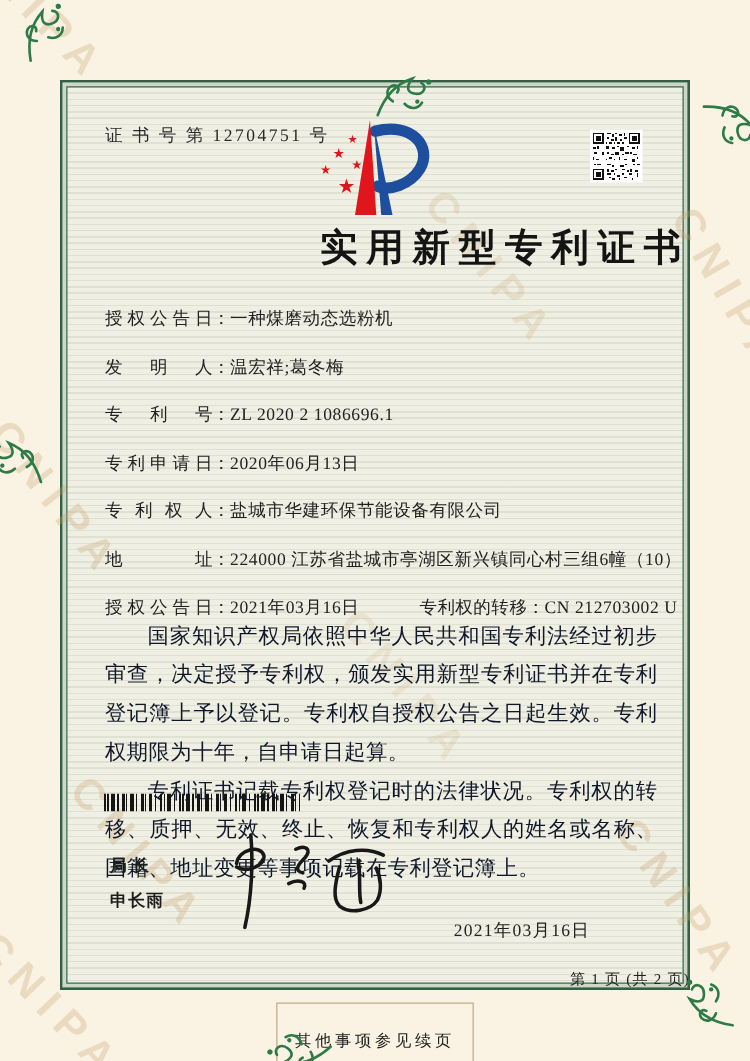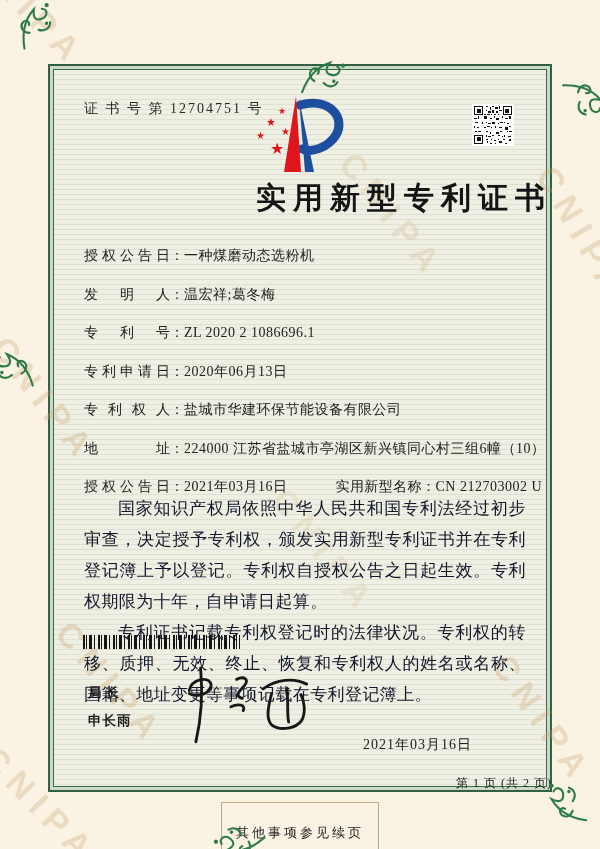--- a/index.html
+++ b/index.html
@@ -251,21 +251,21 @@
         <span class="flabel">专利权人</span><span class="colon">：</span><span class="fvalue">盐城市华建环保节能设备有限公司</span>
       </div>
       <div class="frow">
         <span class="flabel">地址</span><span class="colon">：</span><span class="fvalue">224000 江苏省盐城市亭湖区新兴镇同心村三组6幢（10）</span>
       </div>
       <div class="frow">
         <span class="gpair first">
           <span class="flabel">授权公告日</span><span class="colon">：</span><span class="fvalue">2021年03月16日</span>
         </span>
         <span class="gpair">
-          <span class="flabel">实用新型名称</span><span class="colon">：</span><span class="fvalue">CN 212703002 U</span>
+          <span class="flabel">专利权的转移</span><span class="colon">：</span><span class="fvalue">CN 212703002 U</span>
         </span>
       </div>
     </div>
 
     <div class="paras">
       <p>国家知识产权局依照中华人民共和国专利法经过初步审查，决定授予专利权，颁发实用新型专利证书并在专利登记簿上予以登记。专利权自授权公告之日起生效。专利权期限为十年，自申请日起算。</p>
       <p>专利证书记载专利权登记时的法律状况。专利权的转移、质押、无效、终止、恢复和专利权人的姓名或名称、国籍、地址变更等事项记载在专利登记簿上。</p>
     </div>
 
     <div class="barcode"></div>

